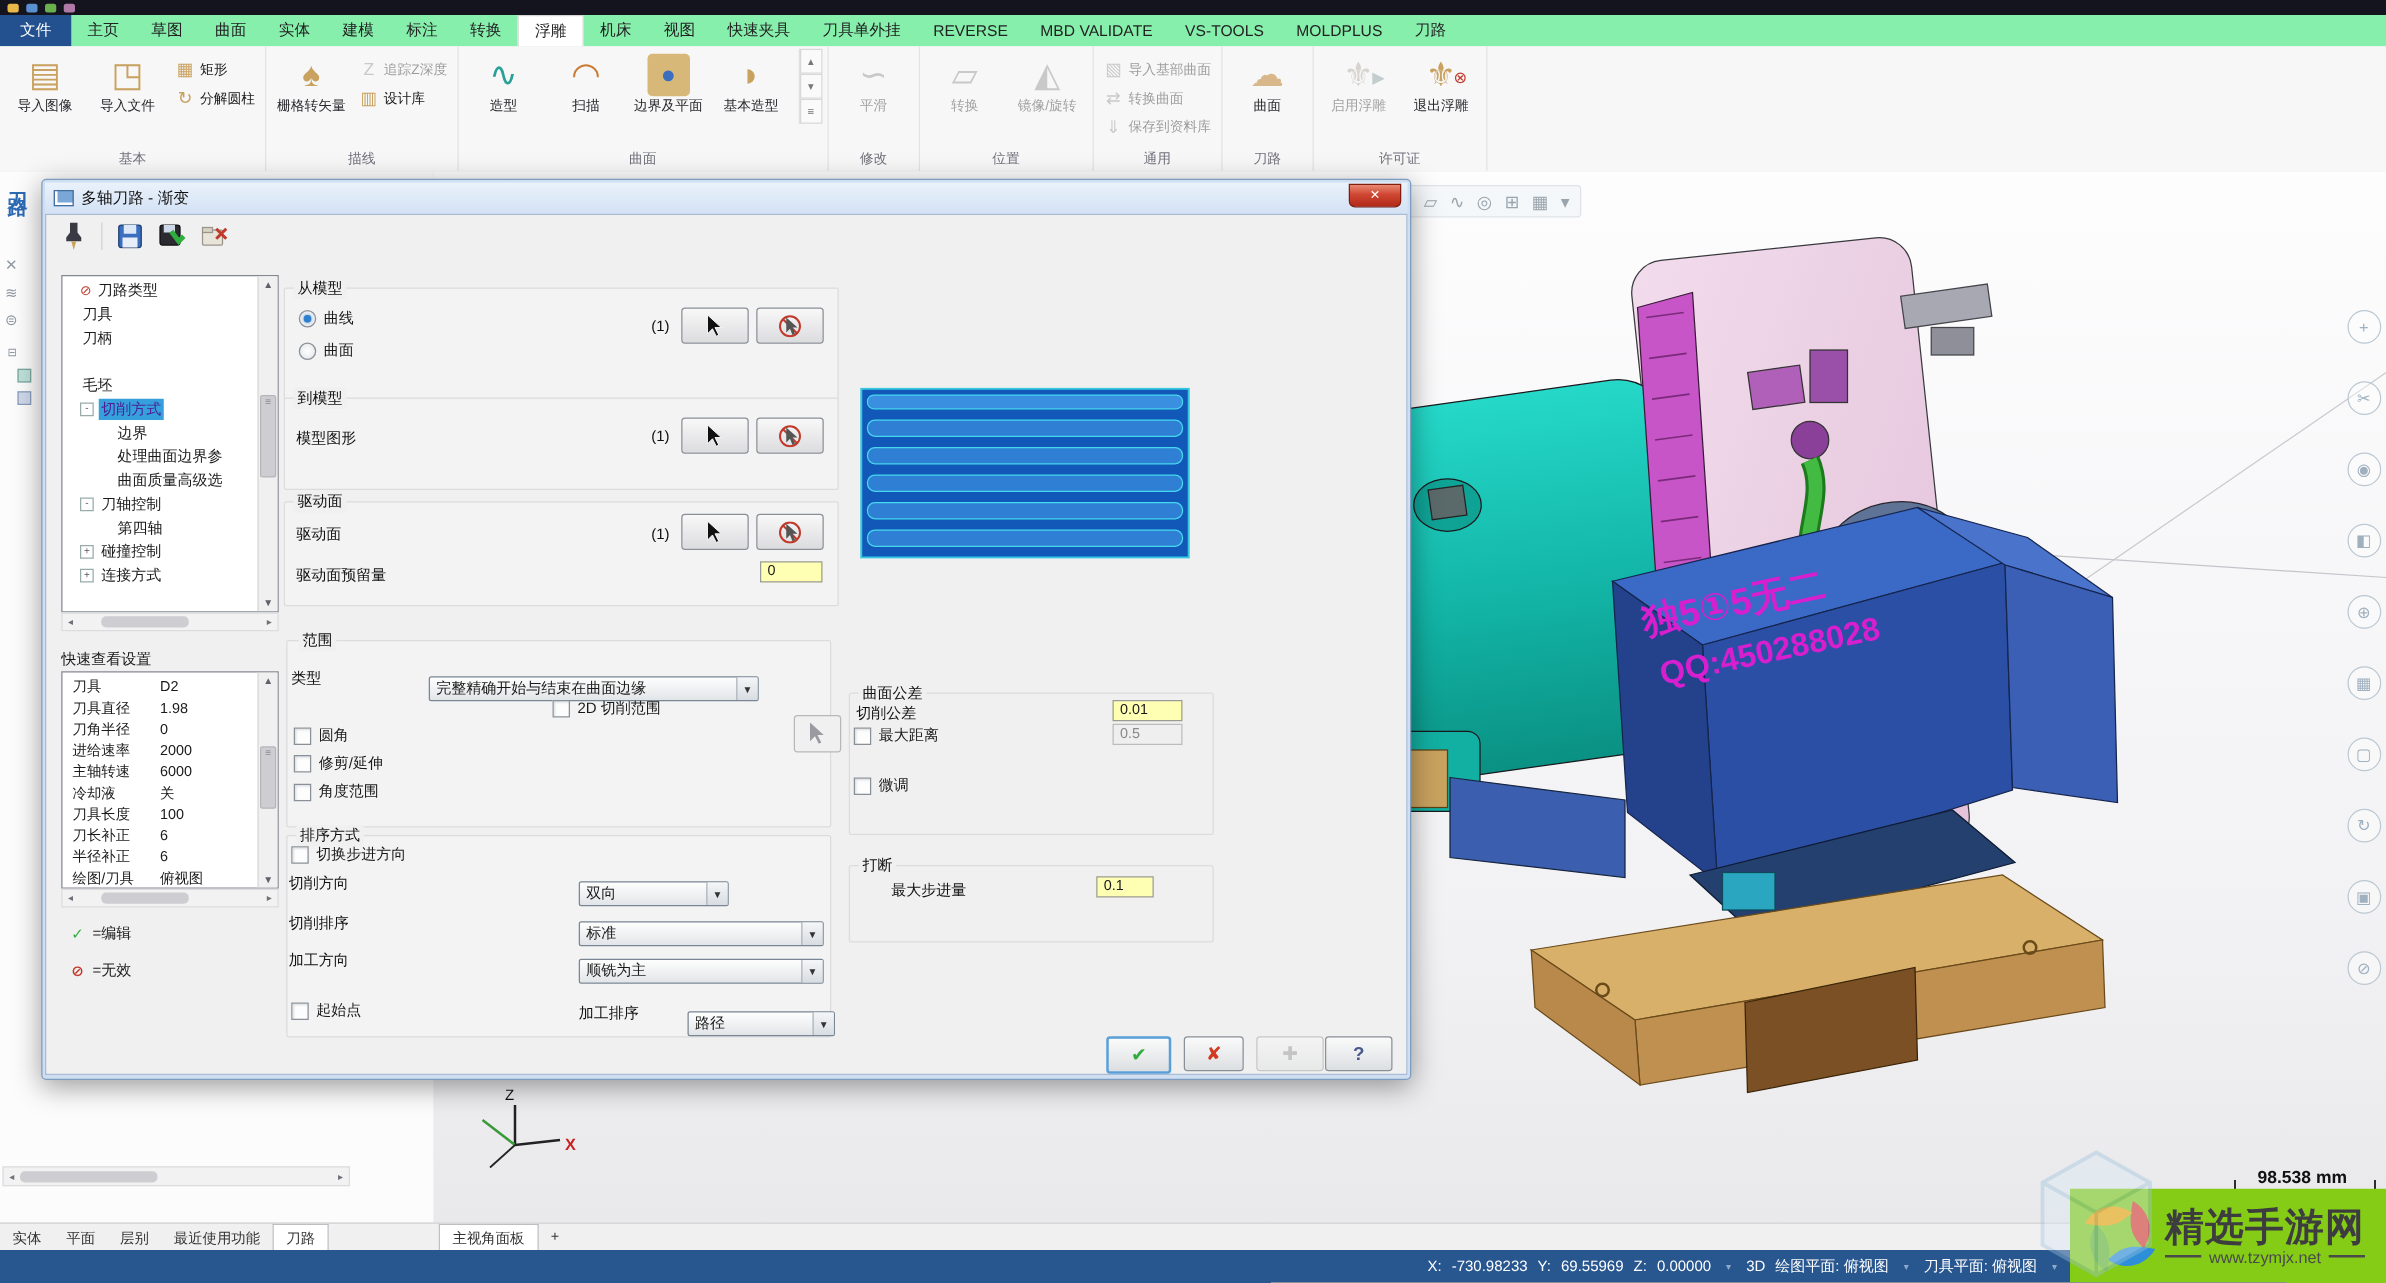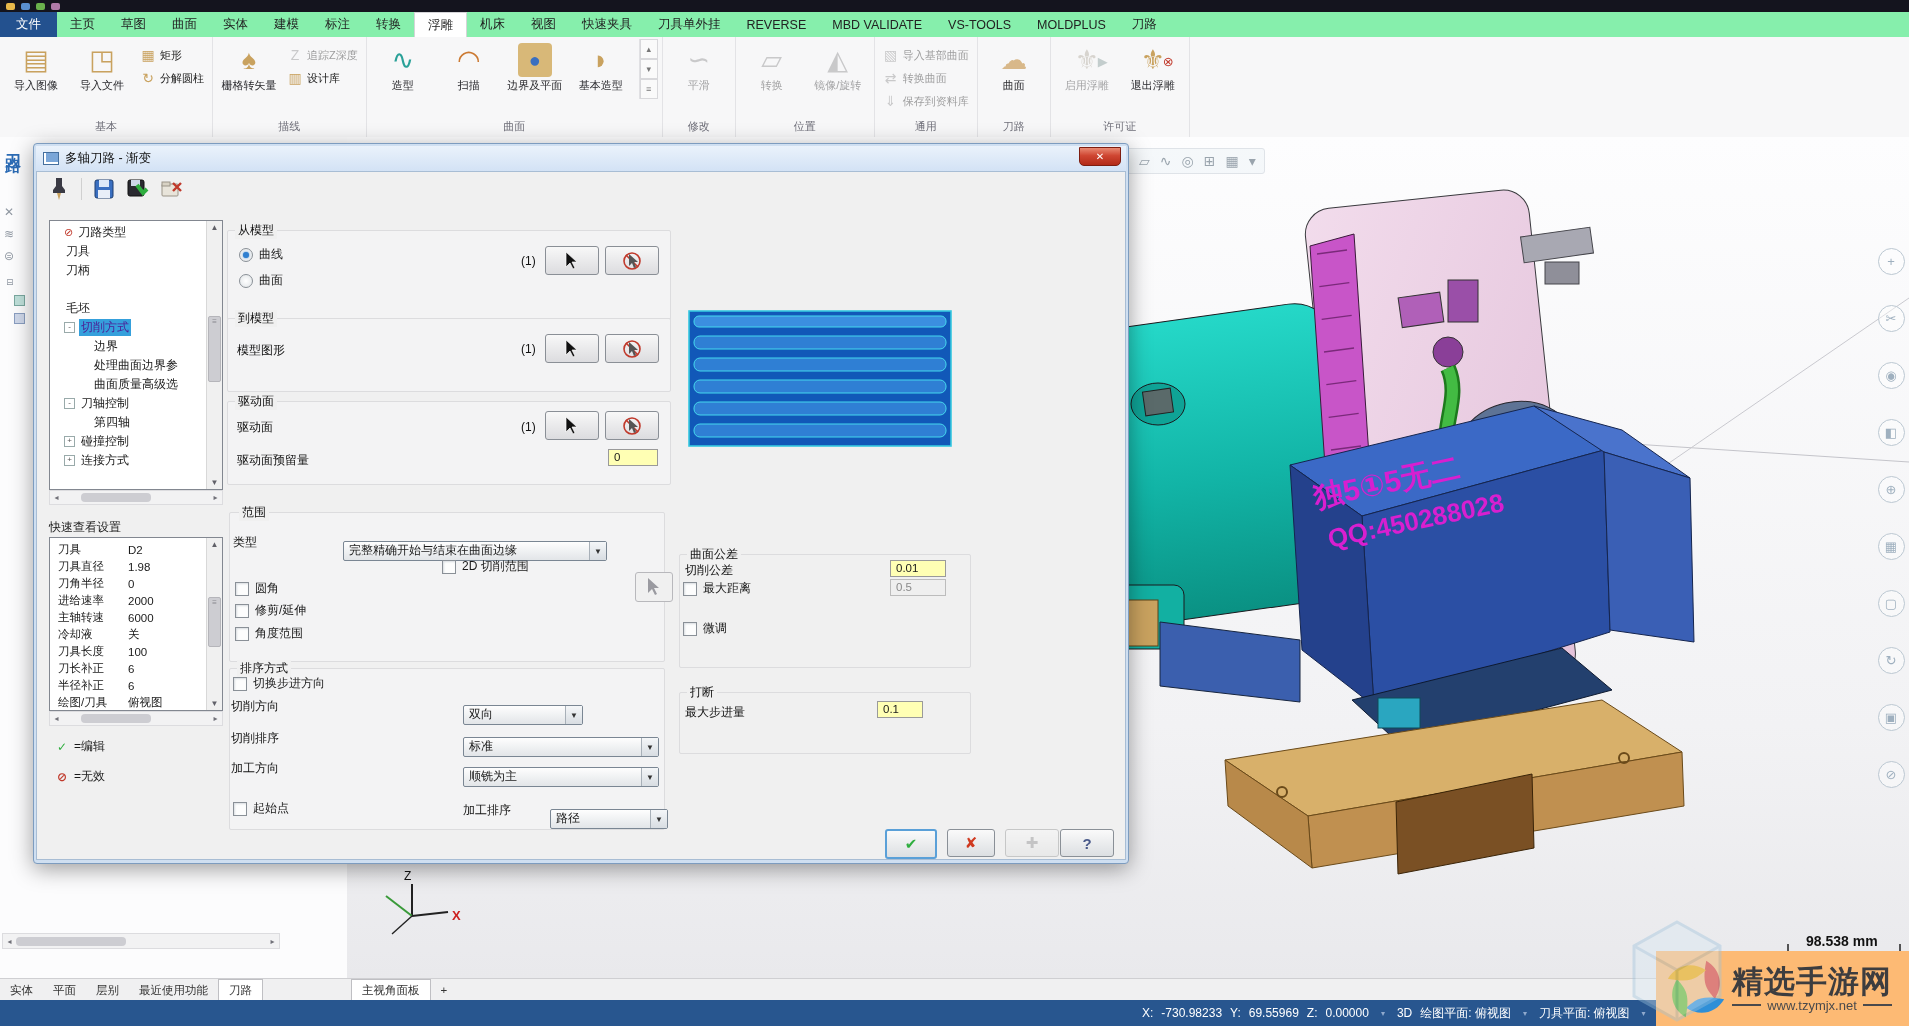--- a/index.html
+++ b/index.html
@@ -98,21 +98,21 @@
   #bottombar{left:0;top:978px;width:100%;height:22px;background:#f0f0f1;border-top:1px solid #cfcfd2;display:flex;align-items:stretch;font-size:11.5px;}
   .btab{display:flex;align-items:center;padding:0 10px;color:#333;}
   .btab.active{background:#fff;border:1px solid #bfbfc3;border-bottom:none;}
   .btab.pane{background:#fff;border:1px solid #bfbfc3;border-bottom:none;margin-left:88px;}
   #statusbar{left:0;top:1000px;width:100%;height:26px;background:#28568f;color:#fff;display:flex;align-items:center;font-size:12px;}
   #status-items{position:absolute;left:1142px;display:flex;align-items:center;gap:8px;white-space:nowrap;}
   .sb-sep{color:#8fa9cd;font-size:8px;margin:0 4px;}
 
   
   #wm-cube{left:1630px;top:920px;z-index:91;opacity:.4;}
-  #watermark{left:1656px;top:951px;width:253px;height:75px;background:#fdba74;z-index:90;display:flex;align-items:center;}
+  #watermark{left:1656px;top:951px;width:253px;height:75px;background:#84cc16;z-index:90;display:flex;align-items:center;}
   #wm-text{margin-left:76px;}
   #wm-title{font-size:31px;font-weight:bold;color:#3d3d3f;letter-spacing:1px;line-height:33px;}
   #wm-url{font-size:13px;font-weight:normal;color:#4a4a4c;text-align:center;display:flex;align-items:center;gap:6px;}
   #wm-url::before,#wm-url::after{content:"";flex:1;height:2px;background:#4a4a4c;}
   #wm-logo{position:absolute;left:6px;top:4px;}
 </style>
 </head>
 <body>
 
 <div id="app">
@@ -724,21 +724,21 @@
           <span>最大距离</span>
         </div>
       <div class="gfield" style="left:853px;top:407px;width:56px;height:17px">0.5</div>
       <div class="cb" style="left:646px;top:448px">
           <span class="box"></span>
           <span>微调</span>
         </div>
 
       <div class="grp" style="left:642px;top:520px;width:290px;height:60px;background:#f0f0f0"></div>
       <div class="grp-label" style="left:650px;top:512px">打断</div>
-      <div class="formlab" style="left:648px;top:532px">最大步进量</div>
+      <div class="formlab" style="left:676px;top:532px">最大步进量</div>
       <div class="yfield" style="left:840px;top:529px;width:46px;height:17px">0.1</div>
 
       <div class="dlg-btn" style="left:848px;top:657px;width:48px;color:#2fae3f;border:2px solid #5aa0d8">✔</div>
       <div class="dlg-btn" style="left:910px;top:657px;width:46px;color:#d03a20">✘</div>
       <div class="dlg-btn disabled" style="left:968px;top:657px;width:52px;color:#8a8a90">✚</div>
       <div class="dlg-btn" style="left:1023px;top:657px;width:52px;color:#4a5a8a">?</div>
     </div>
   </div>
 
   <div class="abs" id="bottombar">

